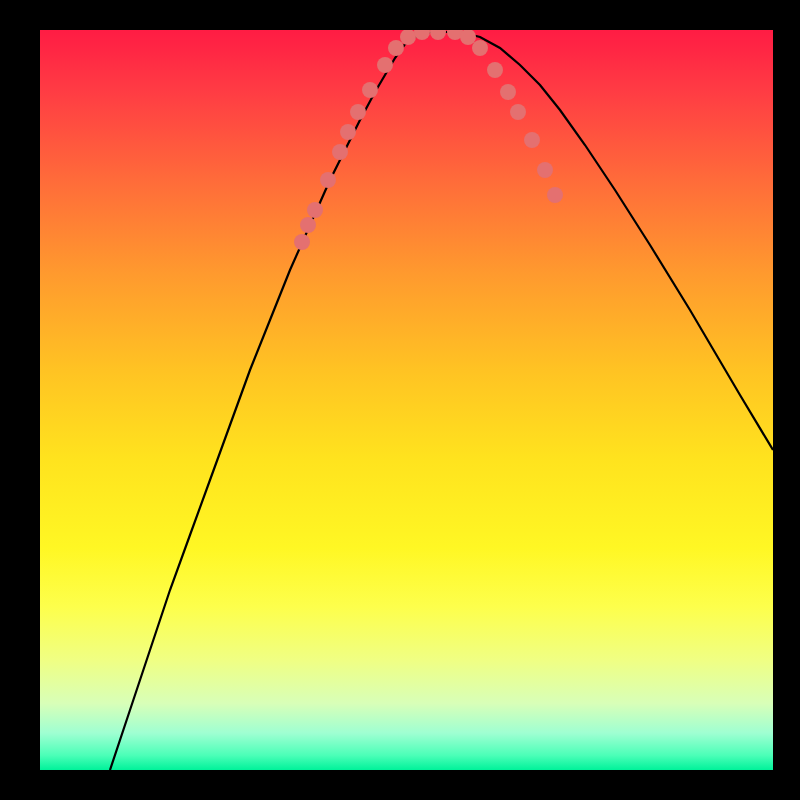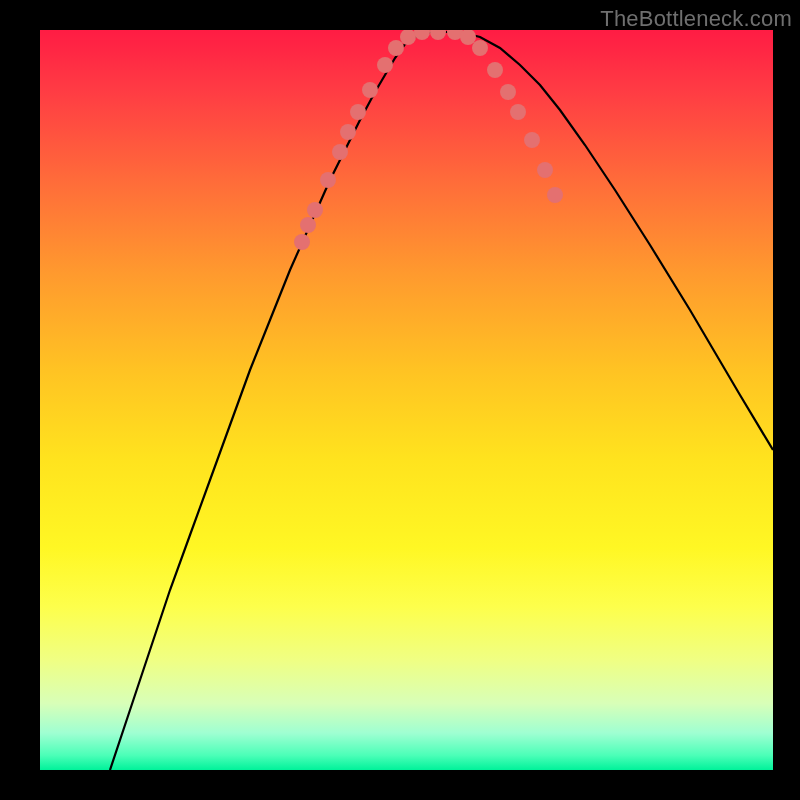--- a/index.html
+++ b/index.html
@@ -96,14 +96,13 @@
           <circle cx="455" cy="40" r="8" fill="#e47070"></circle>
           <circle cx="468" cy="62" r="8" fill="#e47070"></circle>
           <circle cx="478" cy="82" r="8" fill="#e47070"></circle>
           <circle cx="492" cy="110" r="8" fill="#e47070"></circle>
           <circle cx="505" cy="140" r="8" fill="#e47070"></circle>
           <circle cx="515" cy="165" r="8" fill="#e47070"></circle>
         </g>
     </svg>
   </div>
 
-  <div class="watermark">TheBottleneck.com</div>
 </div>
 
 </body></html>

